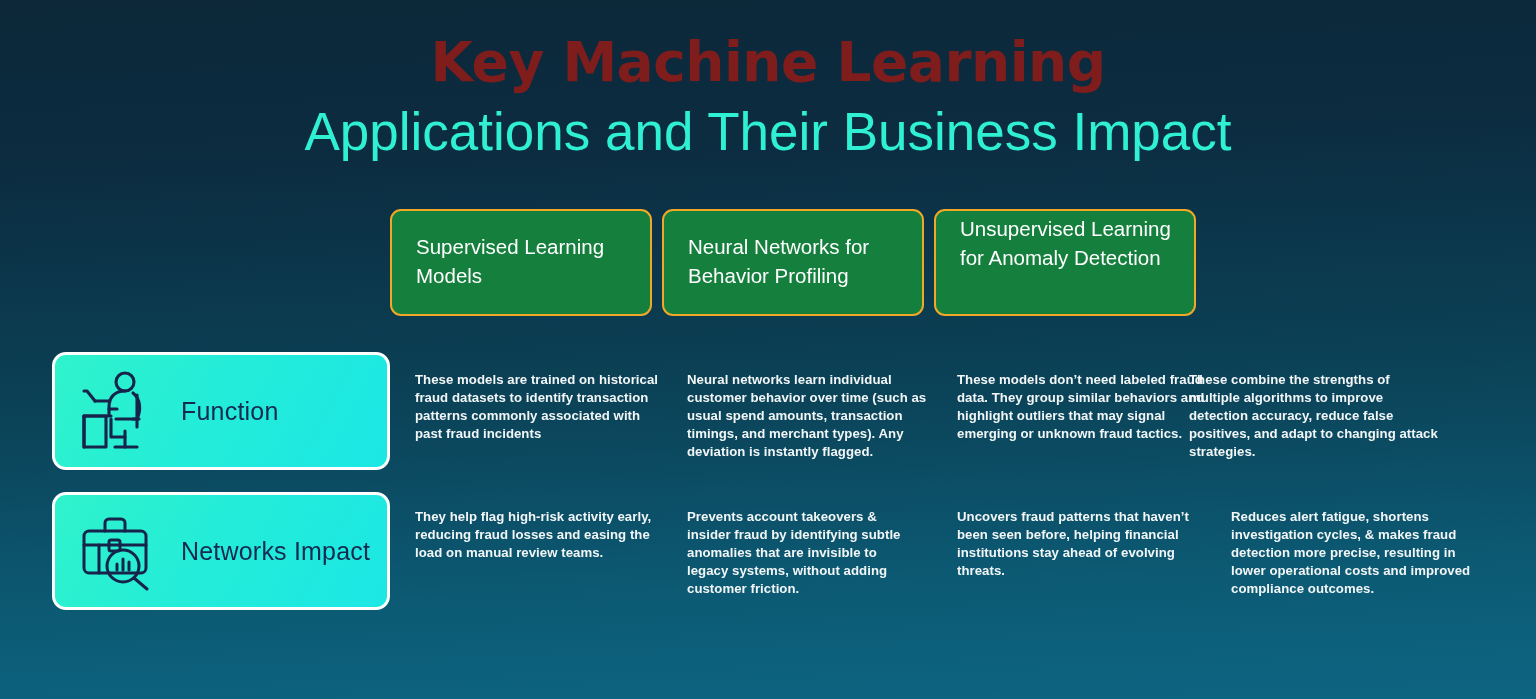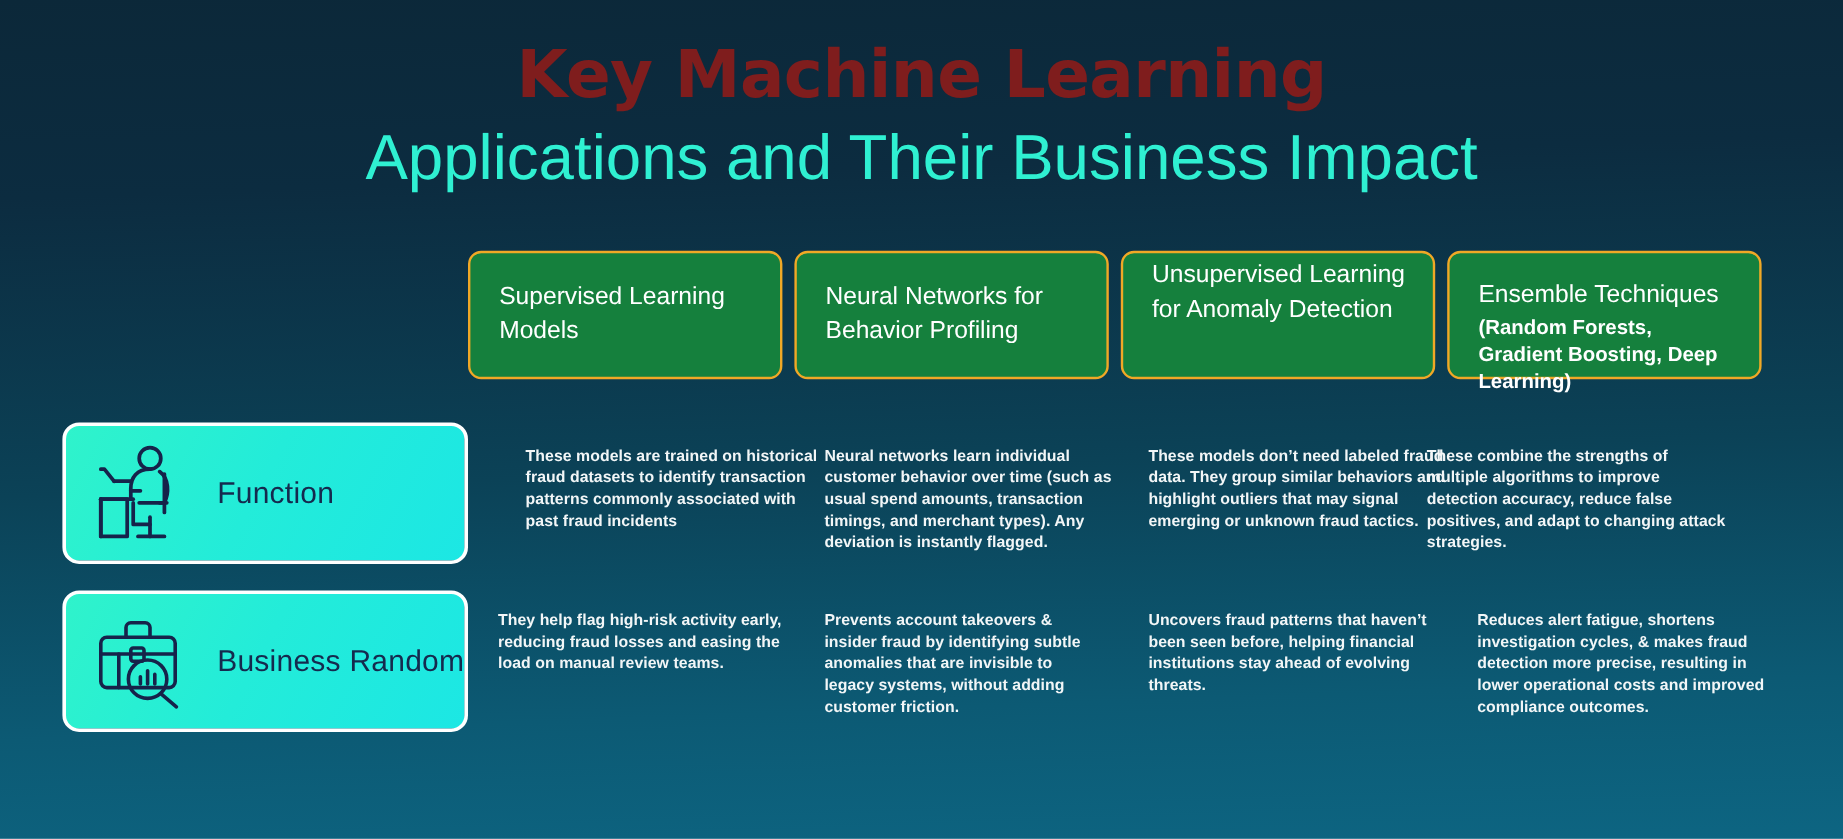--- a/index.html
+++ b/index.html
@@ -129,24 +129,20 @@
   <div class="head-card" style="left:662px; width:262px;">
     <div class="head-title">Neural Networks for Behavior Profiling</div>
     <div class="head-sub"></div>
   </div>
 
   <div class="head-card" style="left:934px; width:262px; padding-top:4px;">
     <div class="head-title">Unsupervised Learning for Anomaly Detection</div>
     <div class="head-sub"></div>
   </div>
 
-  <div class="head-card" style="left:1206px; width:262px; padding-top:21px;">
-    <div class="head-title">Ensemble Techniques</div>
-    <div class="head-sub">(Random Forests, Gradient Boosting, Deep Learning)</div>
-  </div>
 
   <div class="side-card fn">
     <span class="side-icon-wrap">
       <svg class="side-icon" viewBox="0 0 78 84" fill="none" stroke="#16234a" stroke-width="3.1" stroke-linecap="round" stroke-linejoin="round">
         <circle cx="44" cy="13" r="9"></circle>
         <path d="M44 22 C33 22 28 29 28 38 L28 46"></path>
         <path d="M28 32 L14 32"></path>
         <path d="M14 32 L6 22 L3 22"></path>
         <path d="M3 47 L3 78"></path>
         <path d="M3 47 L30 47"></path>
@@ -172,24 +168,24 @@
         <path d="M3 36 L65 36"></path>
         <rect x="28" y="31" width="11" height="11" rx="2"></rect>
         <path d="M18 36 L18 64"></path>
         <circle cx="42" cy="57" r="16"></circle>
         <path d="M53 69 L66 80"></path>
         <path d="M36 61 L36 55"></path>
         <path d="M42 61 L42 50"></path>
         <path d="M48 61 L48 53"></path>
       </svg>
     </span>
-    <span class="side-label">Business Random</span>
+    <span class="side-label">Networks Impact</span>
   </div>
 
-  <div class="cell row-fn" style="left:438px; width:248px;">These models are trained on historical fraud datasets to identify transaction patterns commonly associated with past fraud incidents</div>
+  <div class="cell row-fn" style="left:415px; width:248px;">These models are trained on historical fraud datasets to identify transaction patterns commonly associated with past fraud incidents</div>
   <div class="cell row-fn" style="left:687px; width:248px;">Neural networks learn individual customer behavior over time (such as usual spend amounts, transaction timings, and merchant types). Any deviation is instantly flagged.</div>
   <div class="cell row-fn" style="left:957px; width:250px;">These models don’t need labeled fraud data. They group similar behaviors and highlight outliers that may signal emerging or unknown fraud tactics.</div>
   <div class="cell row-fn" style="left:1189px; width:252px;">These combine the strengths of multiple algorithms to improve detection accuracy, reduce false positives, and adapt to changing attack strategies.</div>
 
   <div class="cell row-bi" style="left:415px; width:244px;">They help flag high-risk activity early, reducing fraud losses and easing the load on manual review teams.</div>
   <div class="cell row-bi" style="left:687px; width:230px;">Prevents account takeovers &amp; insider fraud by identifying subtle anomalies that are invisible to legacy systems, without adding customer friction.</div>
   <div class="cell row-bi" style="left:1231px; width:250px;">Reduces alert fatigue, shortens investigation cycles, &amp; makes fraud detection more precise, resulting in lower operational costs and improved compliance outcomes.</div>
   <div class="cell row-bi" style="left:957px; width:242px;">Uncovers fraud patterns that haven’t been seen before, helping financial institutions stay ahead of evolving threats.</div>
 
 </div>

